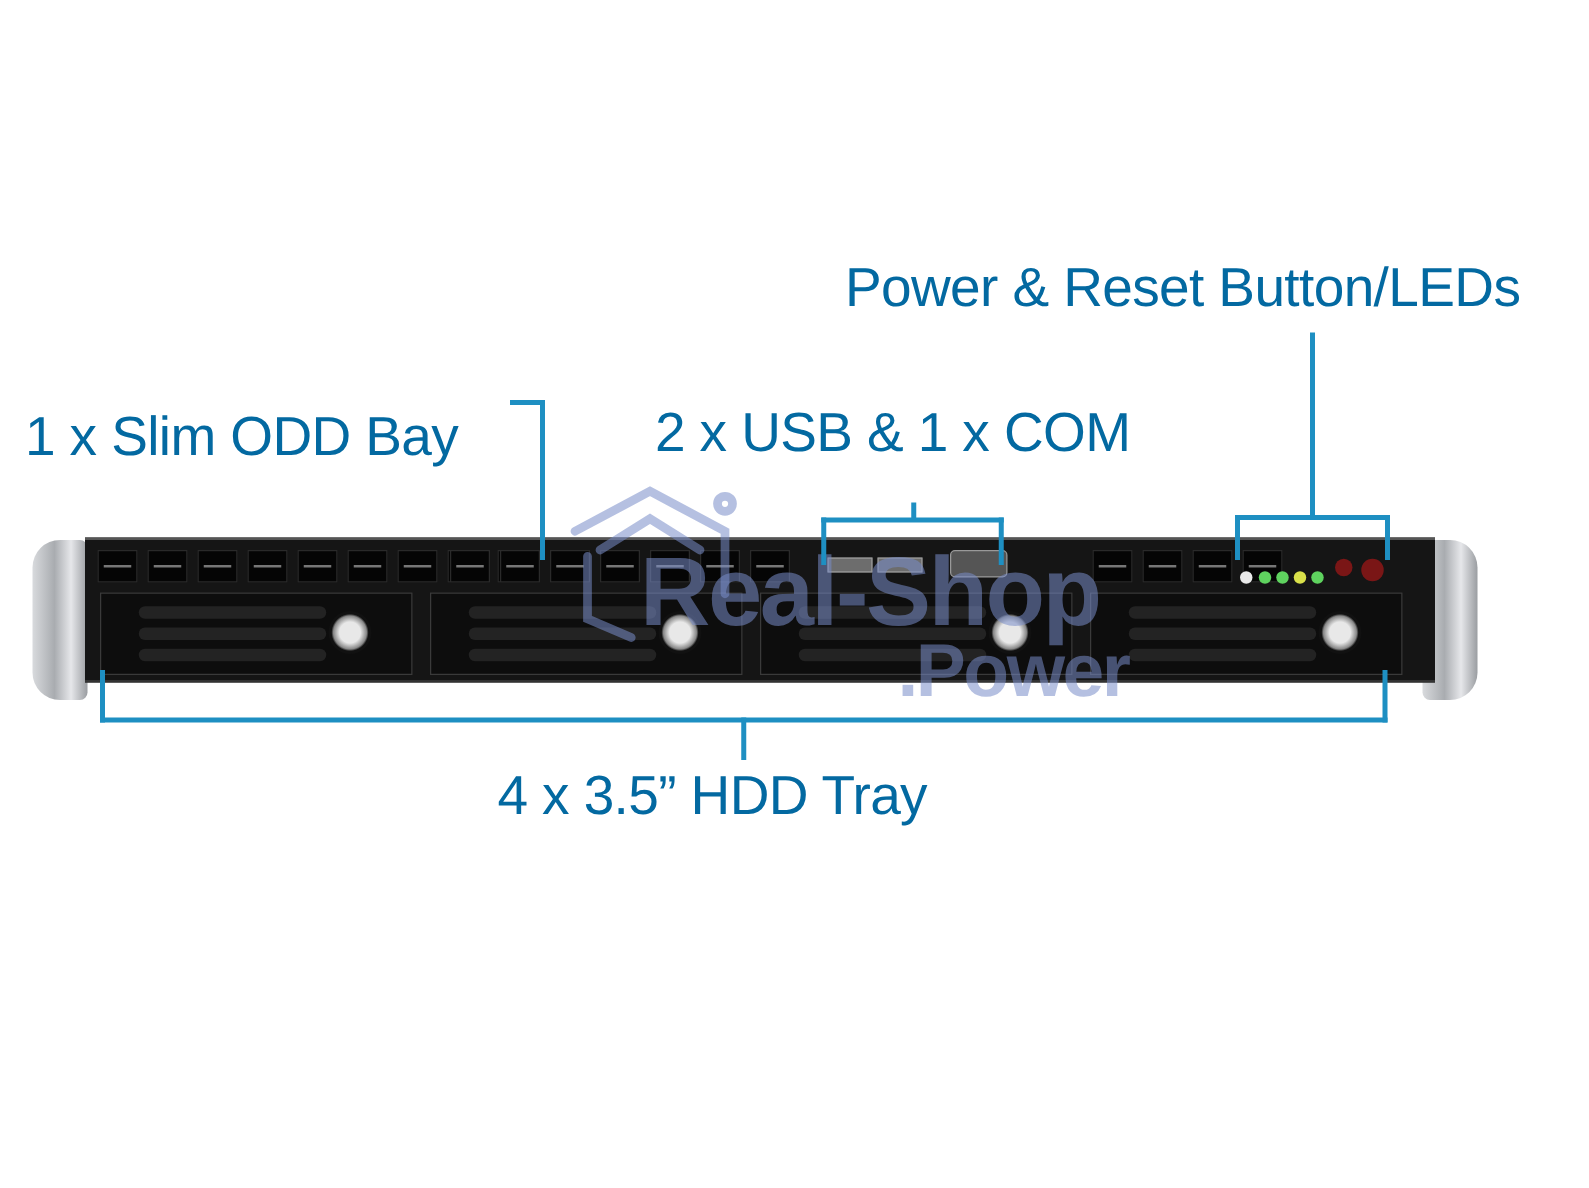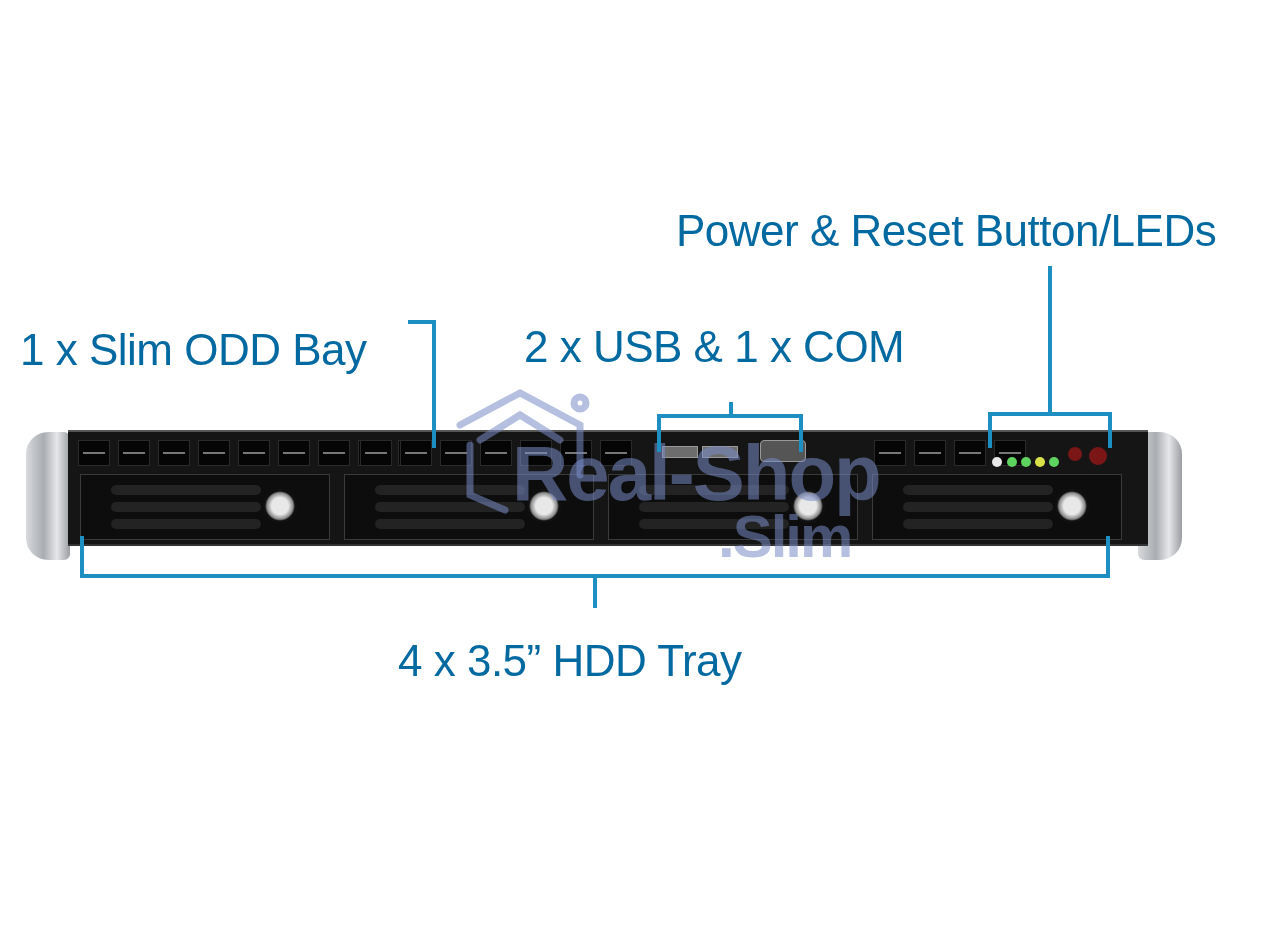--- a/index.html
+++ b/index.html
@@ -19,21 +19,21 @@
   .btn{position:absolute;top:447px;border-radius:50%;background:#7a1616;}
   .wm{position:absolute;color:rgba(120,140,200,0.55);font-weight:bold;font-size:78px;letter-spacing:-2px;}
   .port{position:absolute;background:#6d6d6d;border:1px solid #999;}
 </style>
 </head>
 <body>
 
 <div class="label" style="left:676px;top:206px;">Power &amp; Reset Button/LEDs</div>
 <div class="label" style="left:20px;top:294px;margin-top:31px;">1 x Slim ODD Bay</div>
 <div class="label" style="left:524px;top:322px;">2 x USB &amp; 1 x COM</div>
-<div class="label" style="left:398px;top:636px;">4 x 3.5” HDD Tray</div>
+<div class="label" style="left:398px;top:612px;">4 x 3.5” HDD Tray</div>
 
 <div class="ear" style="left:26px;"></div>
 <div class="ear right" style="left:1138px;"></div>
 <div class="chassis"></div>
 
 <div class="vent-row">
   <div class="vent"></div>
     <div class="vent"></div>
     <div class="vent"></div>
     <div class="vent"></div>
@@ -98,21 +98,21 @@
 
 <svg style="position:absolute;left:450px;top:385px;" width="150" height="130" viewBox="0 0 150 130">
   <g fill="none" stroke="rgba(120,140,200,0.55)" stroke-width="7" stroke-linecap="round">
     <path d="M10 40 L70 8 L130 40 L130 90"></path>
     <path d="M30 55 L70 30 L110 55"></path>
     <path d="M20 60 L20 110 L55 125"></path>
     <circle cx="130" cy="18" r="6"></circle>
   </g>
 </svg>
 <div class="wm" style="left:512px;top:428px;">Real-Shop</div>
-<div class="wm" style="left:718px;top:502px;font-size:60px;">.Slim</div>
+<div class="wm" style="left:718px;top:502px;font-size:60px;">.Power</div>
 
 <div class="line" style="left:1048px;top:266px;width:4px;height:148px;"></div>
 <div class="line" style="left:988px;top:412px;width:124px;height:4px;"></div>
 <div class="line" style="left:988px;top:412px;width:4px;height:36px;"></div>
 <div class="line" style="left:1108px;top:412px;width:4px;height:36px;"></div>
 
 <div class="line" style="left:408px;top:320px;width:28px;height:4px;"></div>
 <div class="line" style="left:432px;top:320px;width:4px;height:128px;"></div>
 
 <div class="line" style="left:729px;top:402px;width:4px;height:14px;"></div>

